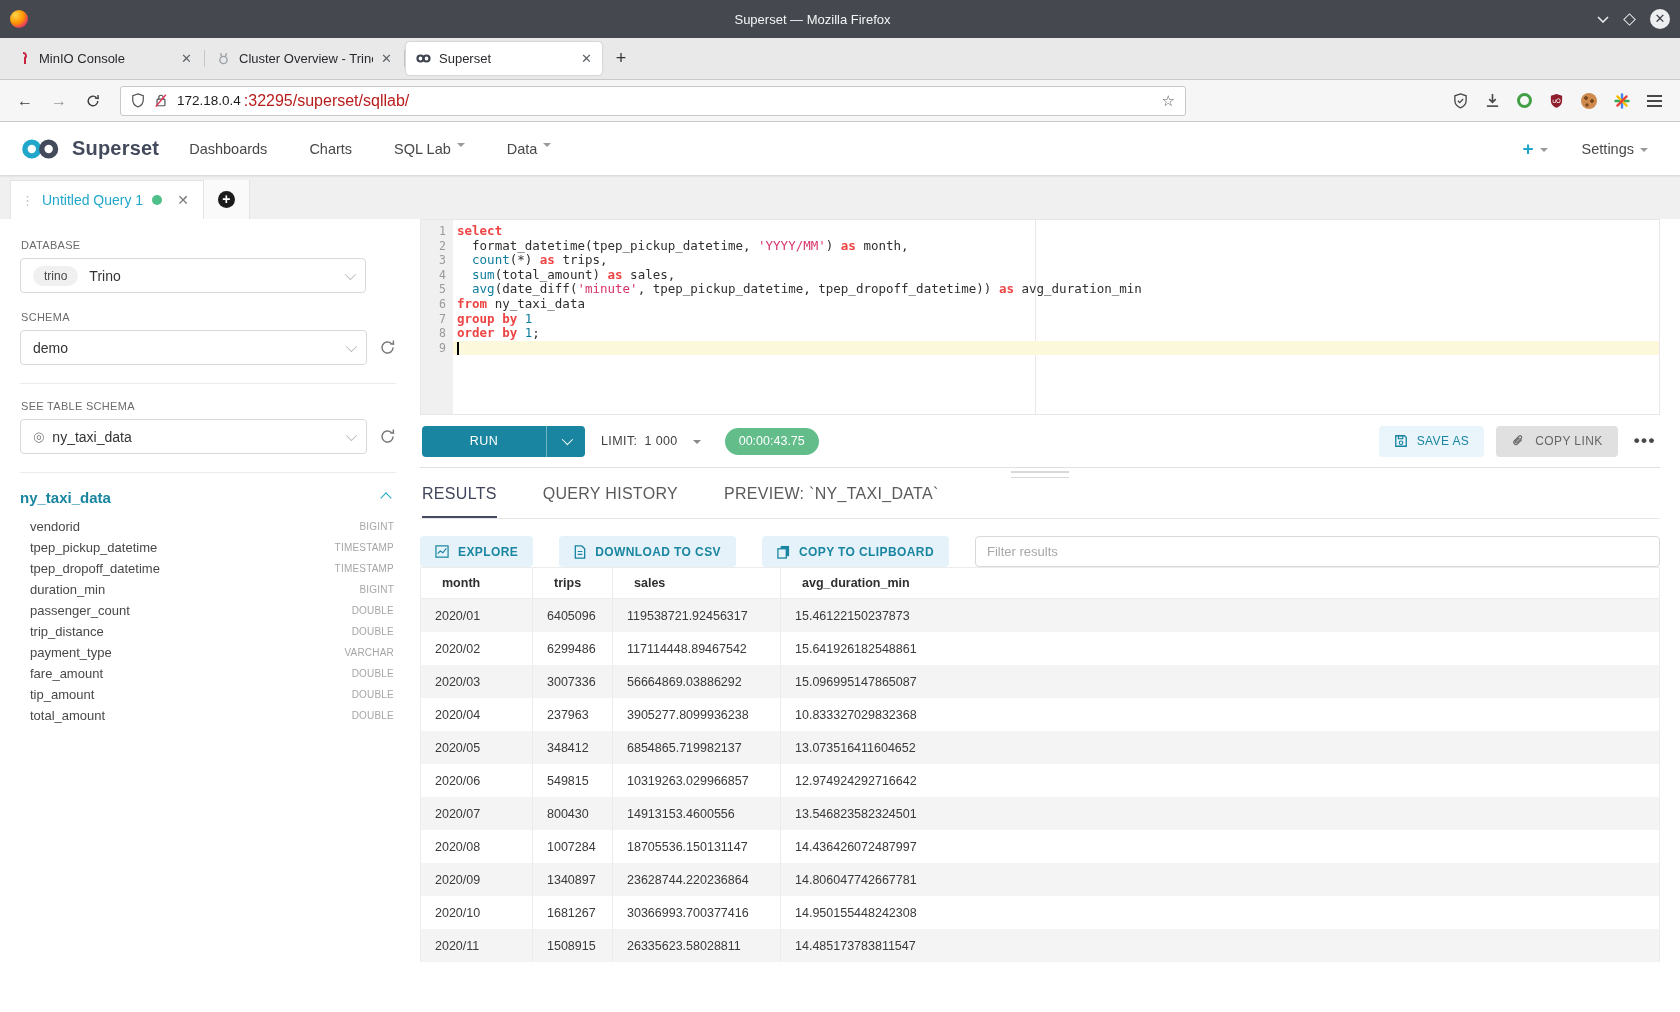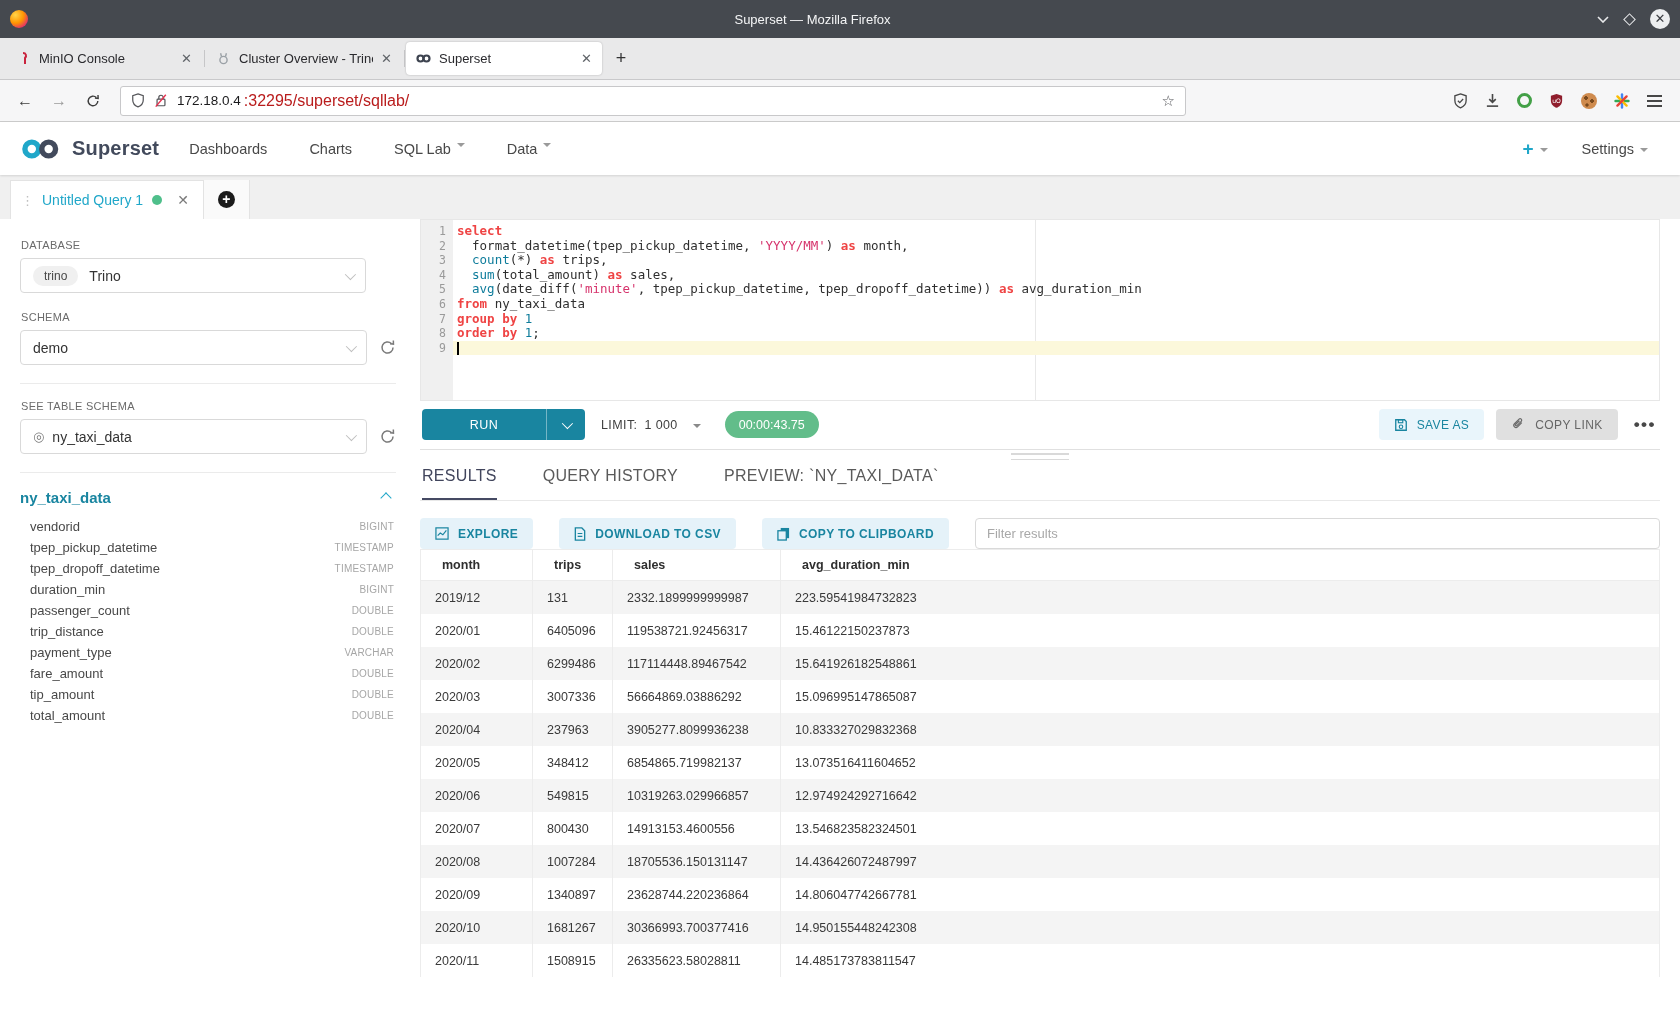--- a/index.html
+++ b/index.html
@@ -497,26 +497,20 @@
         <thead>
             <tr>
               <th>month</th>
               <th>trips</th>
               <th>sales</th>
               <th>avg_duration_min</th>
             </tr>
           </thead>
         <tbody>
             <tr>
-              <td>2019/12</td>
-              <td>131</td>
-              <td>2332.1899999999987</td>
-              <td>223.59541984732823</td>
-            </tr>
-            <tr>
               <td>2020/01</td>
               <td>6405096</td>
               <td>119538721.92456317</td>
               <td>15.46122150237873</td>
             </tr>
             <tr>
               <td>2020/02</td>
               <td>6299486</td>
               <td>117114448.89467542</td>
               <td>15.641926182548861</td>

